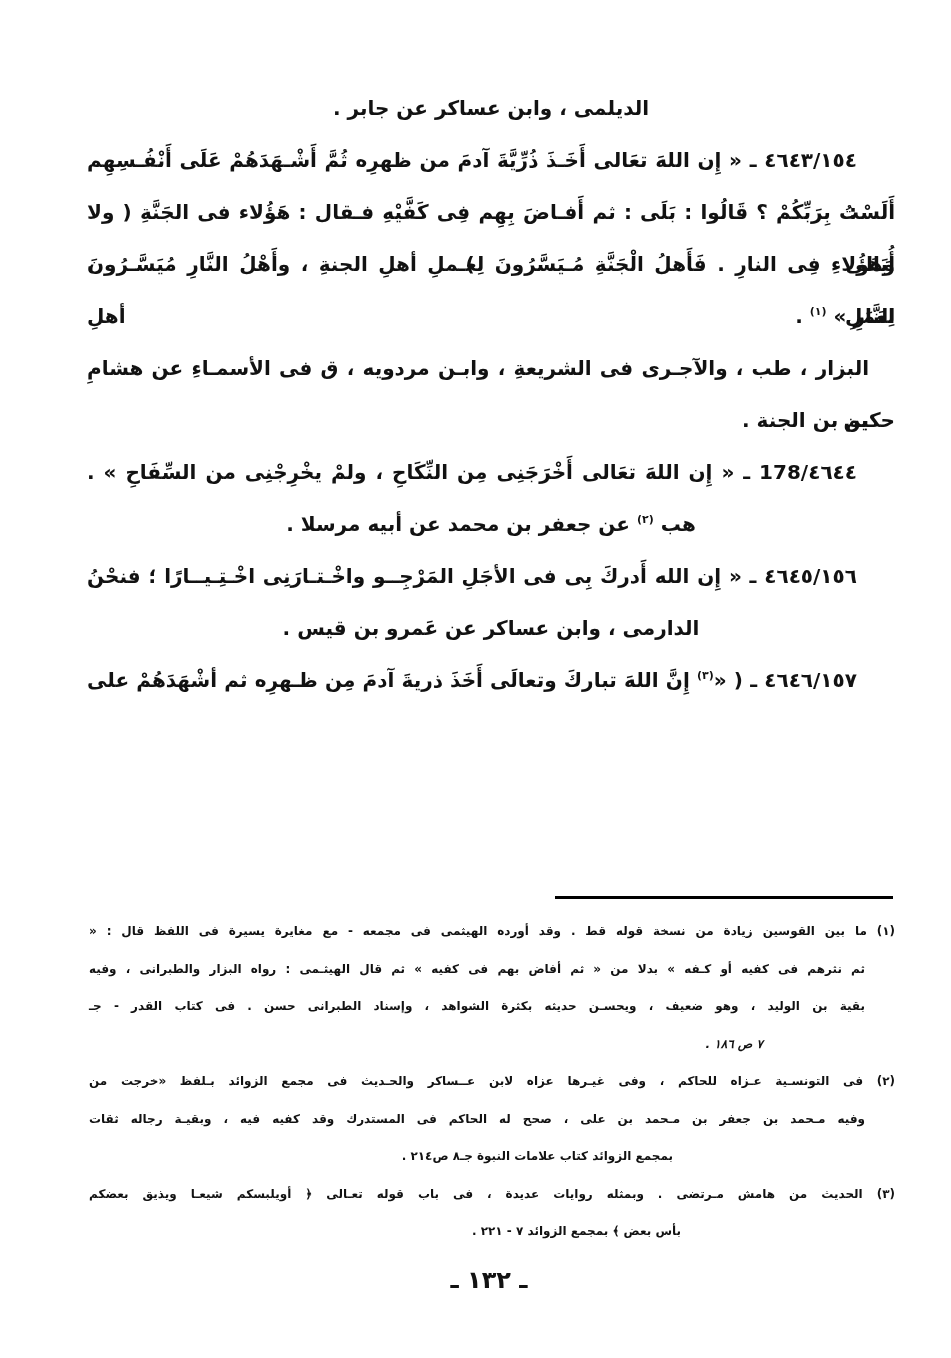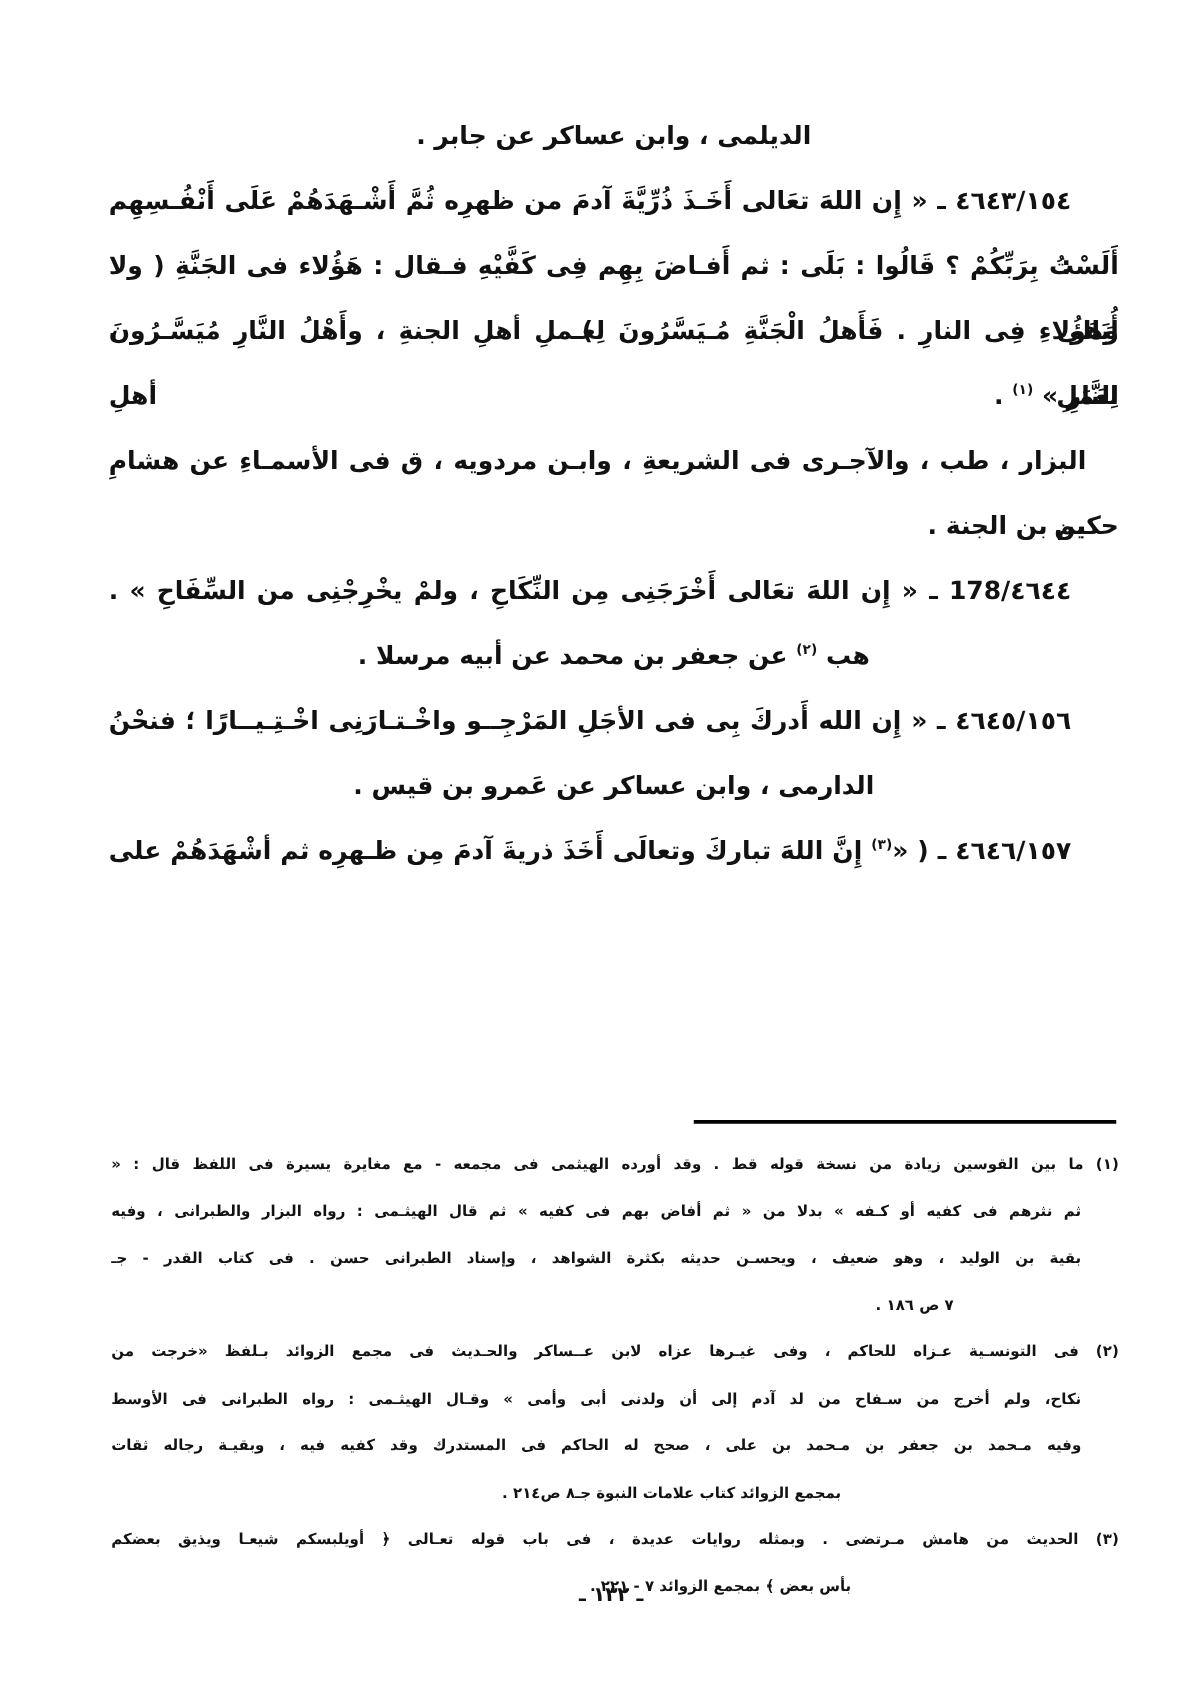--- a/index.html
+++ b/index.html
@@ -54,31 +54,31 @@
     left: 62px;
   }
   .fn-line {
     height: 37.5px;
     line-height: 47px;
     font-size: 12px;
     text-align: justify;
     text-align-last: justify;
   }
   .fn-cont  { padding-right: 30px; }
-  .fn-end-1 { padding-right: 132px; text-align: right; text-align-last: right; }
+  .fn-end-1 { padding-right: 132px; text-align: right; text-align-last: right; font-style: italic; }
   .fn-end-2 { padding-right: 222px; text-align: left; text-align-last: right; }
   .fn-end-3 { padding-right: 214px; text-align: right; text-align-last: right; }
   .page-num {
     position: absolute;
     top: 1266px;
     left: 0;
     right: 0;
     text-align: center;
     text-align-last: center;
-    font-size: 16px;
+    font-size: 24px;
   }
 </style>
 </head>
 <body>
 
 <div class="page">
 
   <div class="main-block">
     <div class="bline center">الديلمى ، وابن عساكر عن جابر .</div>
 
@@ -102,21 +102,20 @@
 
   <div class="fn-sep"></div>
 
   <div class="fn-block">
     <div class="fn-line">(١) ما بين القوسين زيادة من نسخة قوله قط . وقد أورده الهيثمى فى مجمعه - مع مغايرة يسيرة فى اللفظ قال : «</div>
     <div class="fn-line fn-cont">ثم نثرهم فى كفيه أو كـفه » بدلا من « ثم أفاض بهم فى كفيه » ثم قال الهيثـمى : رواه البزار والطبرانى ، وفيه</div>
     <div class="fn-line fn-cont">بقية بن الوليد ، وهو ضعيف ، ويحسـن حديثه بكثرة الشواهد ، وإسناد الطبرانى حسن . فى كتاب القدر - جـ</div>
     <div class="fn-line fn-end-1">٧ ص ١٨٦ .</div>
 
     <div class="fn-line">(٢) فى التونسـية عـزاه للحاكم ، وفى غيـرها عزاه لابن عــساكر والحـديث فى مجمع الزوائد بـلفظ «خرجت من</div>
-    <div class="fn-line fn-cont">نكاح، ولم أخرج من سـفاح من لد آدم إلى أن ولدنى أبى وأمى » وقـال الهيثـمى : رواه الطبرانى فى الأوسط</div>
     <div class="fn-line fn-cont">وفيه مـحمد بن جعفر بن مـحمد بن على ، صحح له الحاكم فى المستدرك وقد كفيه فيه ، وبقيـة رجاله ثقات</div>
     <div class="fn-line fn-end-2">بمجمع الزوائد كتاب علامات النبوة جـ٨ ص٢١٤ .</div>
 
     <div class="fn-line">(٣) الحديث من هامش مـرتضى . وبمثله روايات عديدة ، فى باب قوله تعـالى ﴿ أويلبسكم شيعـا ويذيق بعضكم</div>
     <div class="fn-line fn-end-3">بأس بعض ﴾ بمجمع الزوائد ٧ - ٢٢١ .</div>
   </div>
 
   <div class="page-num">ـ ١٣٢ ـ</div>
 
 </div>

